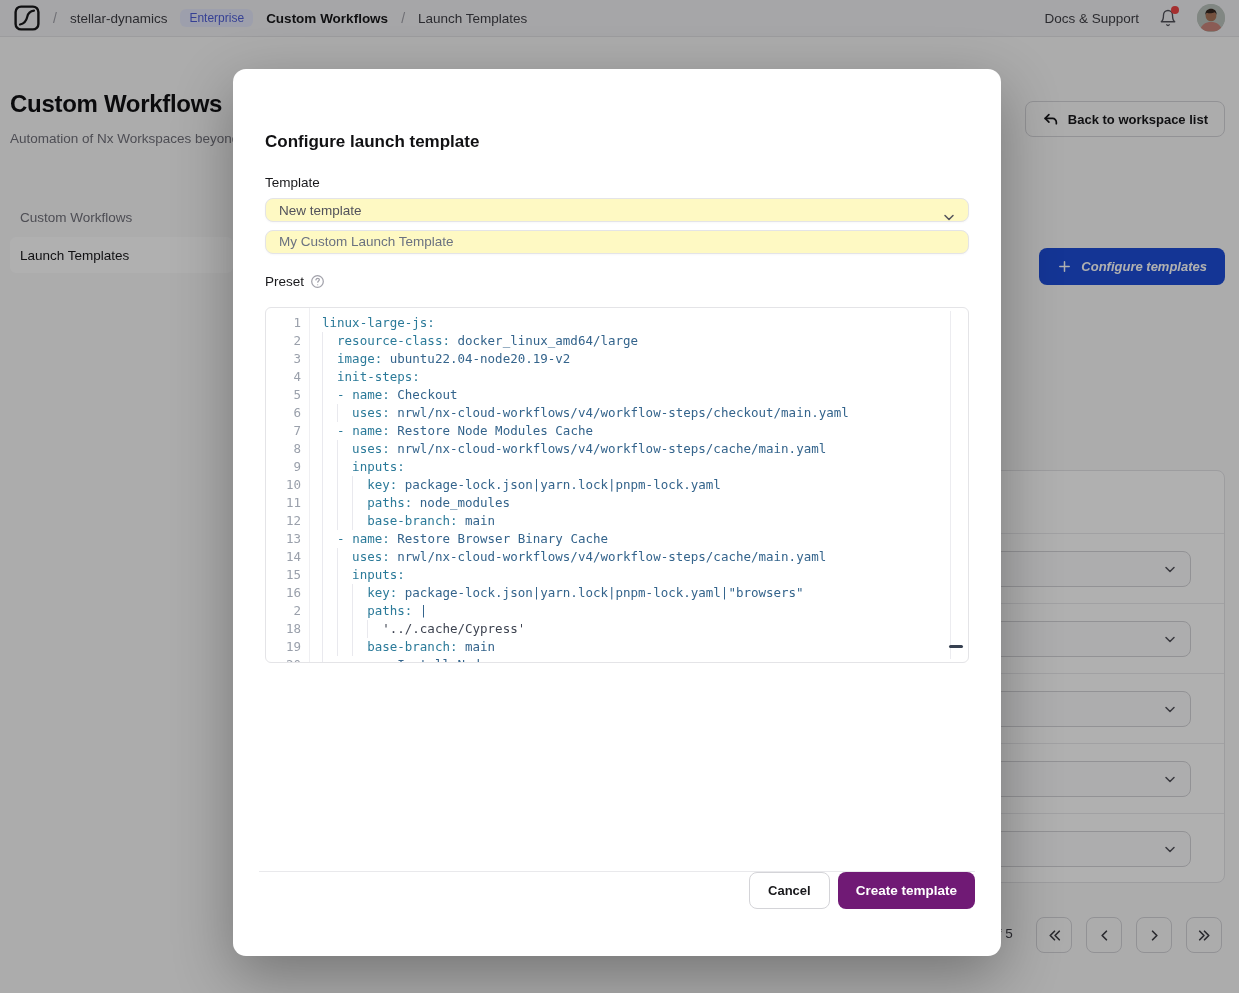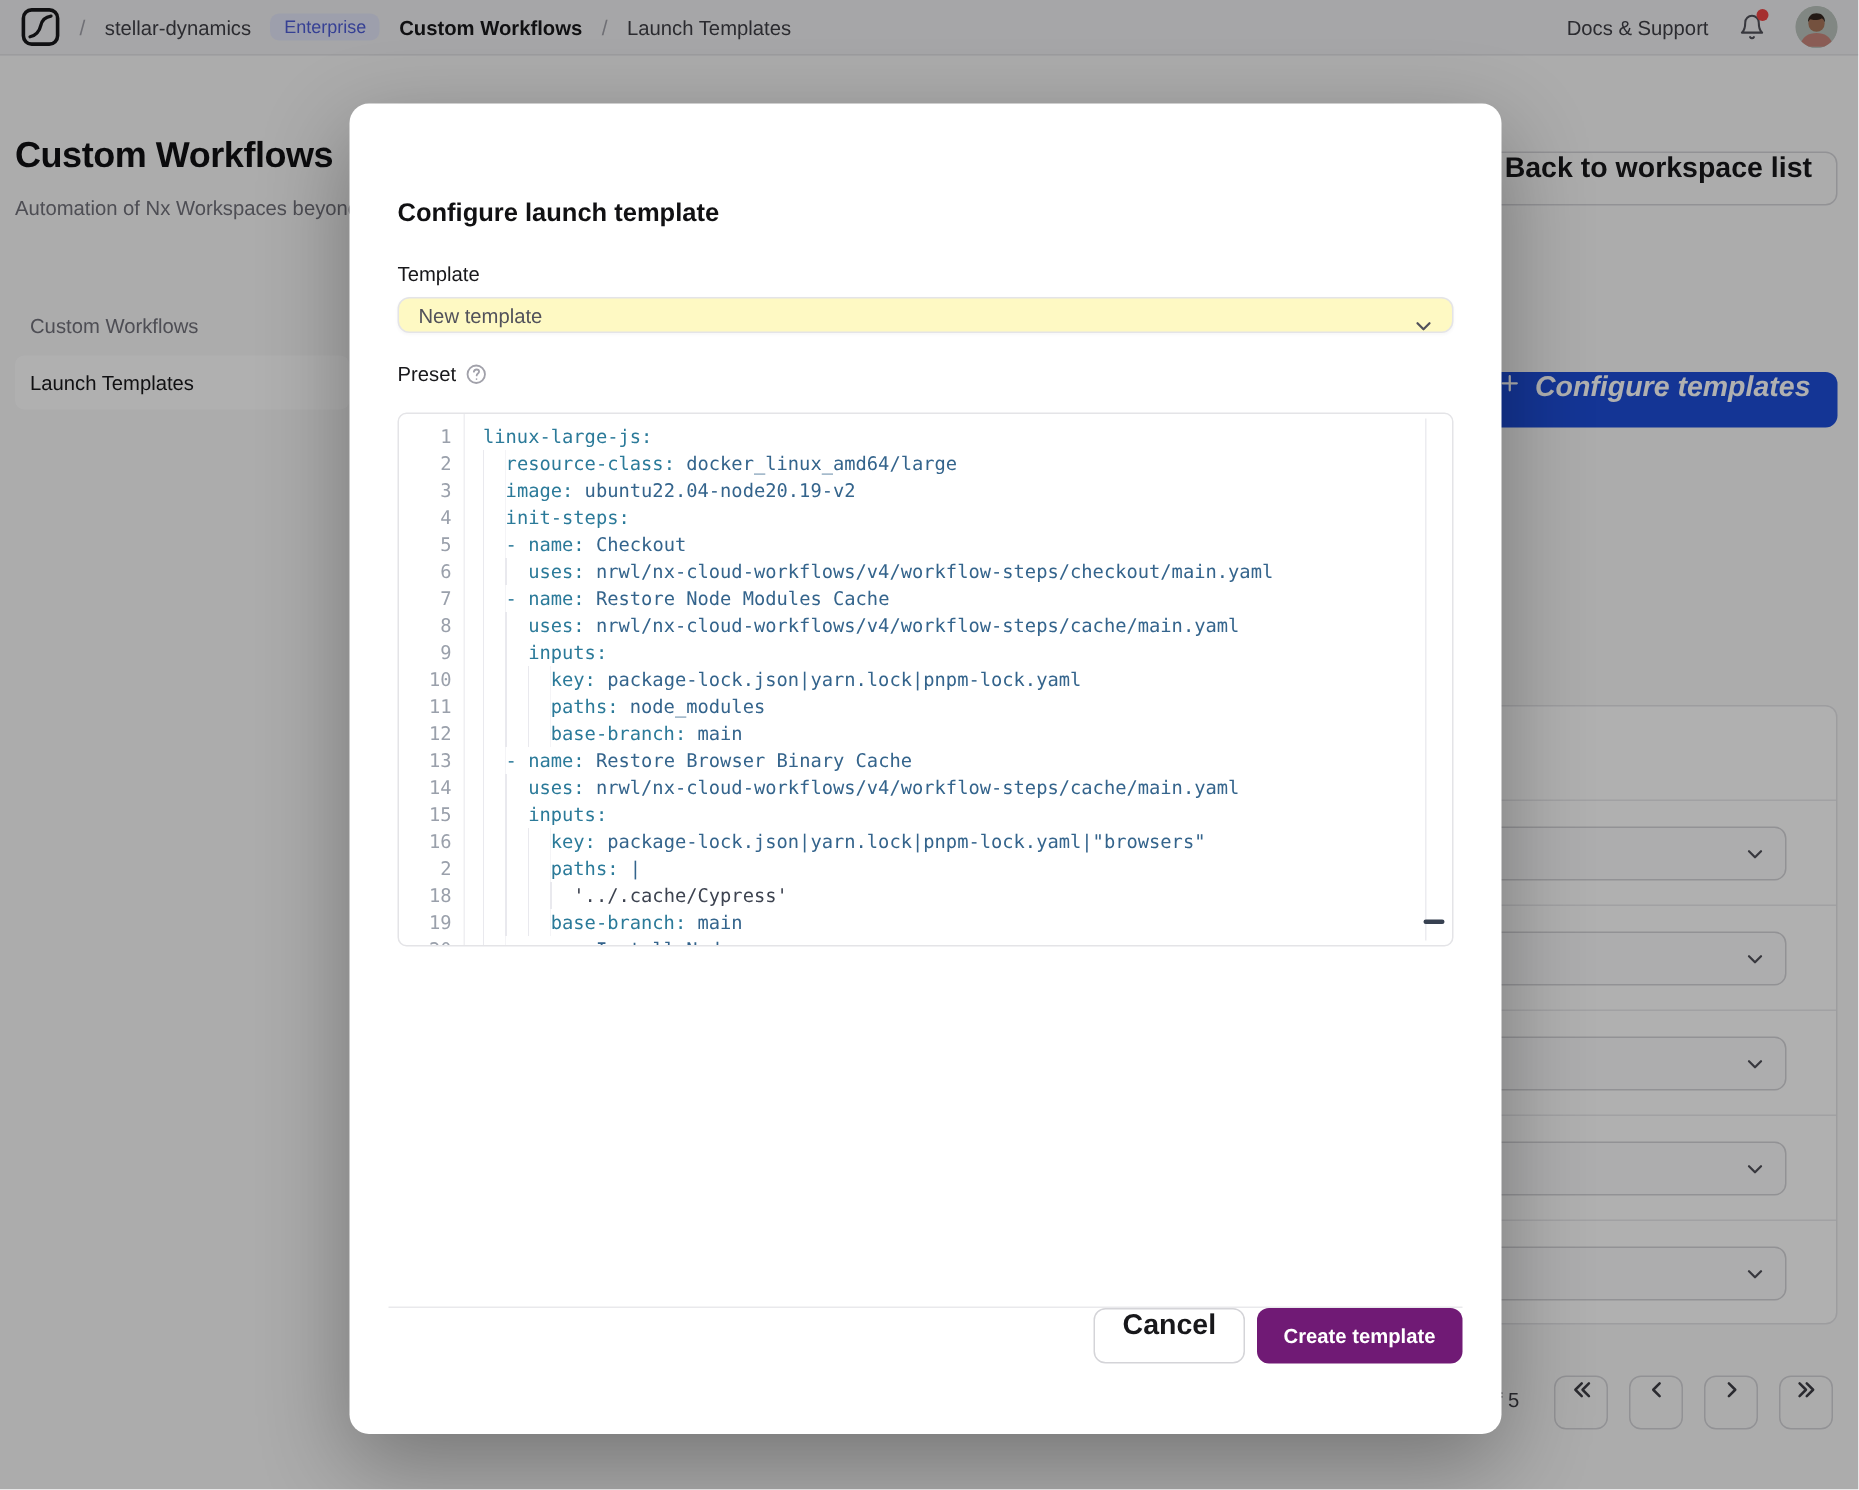--- a/index.html
+++ b/index.html
@@ -28,22 +28,22 @@
   }
   .nav-right{ margin-left:auto; display:flex; align-items:center; gap:20px; }
   .nav-link{ color:#3f3f46; cursor:pointer; }
   .bell-wrap{ position:relative; width:18px; height:18px; cursor:pointer; }
   .bell-dot{ position:absolute; right:-2px; top:-3px; width:8px; height:8px; background:#ef4444; border-radius:50%; }
   .avatar{ width:28px; height:28px; border-radius:50%; overflow:hidden; cursor:pointer; background:#b9c3bd; }
   
   .page-title{ position:absolute; left:10px; top:90px; font-size:24px; font-weight:700; letter-spacing:-.3px; color:#111113;}
   .page-sub{ position:absolute; left:10px; top:131px; font-size:13.5px; color:#71717a; }
   .btn{ border:1px solid #d4d4d8; background:#fafafa; border-radius:8px;
-        font-size:19px; font-weight:600; color:#18181b;
-        display:inline-flex; gap:9px; cursor:pointer;
+        font-size:13px; font-weight:600; color:#18181b;
+        display:inline-flex; align-items:center; gap:9px; cursor:pointer;
         font-family:"Liberation Sans", sans-serif;}
   .back-btn{ position:absolute; right:14px; top:101px; height:36px; padding:0 16px; }
   .sidebar{ position:absolute; left:10px; top:199px; width:223px; }
   .side-item{ height:36px; display:flex; align-items:center; padding:0 10px;
               font-size:13.5px; color:#71717a; border-radius:6px; margin-bottom:2px; cursor:pointer;}
   .side-item.active{ background:#ffffff; color:#18181b; }
   .configure-btn{ position:absolute; right:14px; top:248px; height:37px; padding:0 18px;
                   background:#1d4ed8; border:none; color:#fff;font-style:italic; }
   .list-card{ position:absolute; left:250px; right:14px; top:470px; height:413px;
               background:#fff; border:1px solid #e4e4e7; border-radius:8px; overflow:hidden;}
@@ -260,20 +260,21 @@
     </div>
     <div class="control">
       <span>New template</span>
       <span class="chev">
         <svg width="16" height="16" viewBox="0 0 16 16" fill="none" stroke="#52525b" stroke-width="1.5" stroke-linecap="round" stroke-linejoin="round">
             <path d="M4 6.5 8 10.5 12 6.5"></path>
           </svg>
       </span>
     </div>
 
+    <input class="control" style="color: rgb(107, 114, 128);" value="My Custom Launch Template">
 
     <div class="fld-label">
       <span>Preset</span>
       <span class="help-icon">
         <svg width="15" height="15" viewBox="0 0 16 16" fill="none" stroke="#a1a1aa" stroke-width="1.3">
           <circle cx="8" cy="8" r="6.2"></circle>
           <path d="M6.3 6.2c.2-1 1-1.6 1.9-1.6 1 0 1.8.7 1.8 1.6 0 1.2-1.7 1.4-1.7 2.6" stroke-linecap="round"></path>
           <circle cx="8.2" cy="11.4" r="0.6" fill="#a1a1aa" stroke="none"></circle>
         </svg>
       </span>

